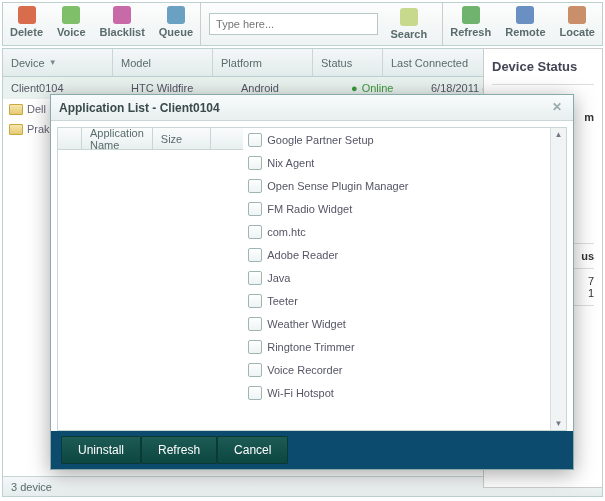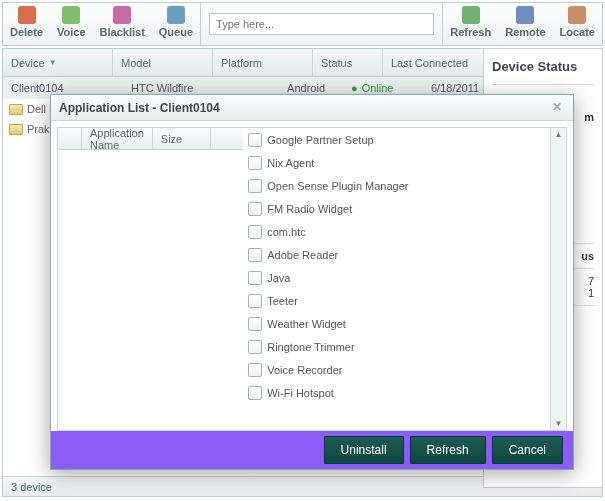--- a/index.html
+++ b/index.html
@@ -58,21 +58,21 @@
   .grid-header {
     display:flex;
     background: linear-gradient(#f4f7f7,#e2ebeb);
     border:1px solid #bcd0d0;
     margin: 0 2px;
     height: 29px;
     align-items:center;
     color:#5a6b6b;
   }
   .grid-header > div { padding:0 8px; border-right:1px solid #c8d6d6; height:100%; display:flex; align-items:center; }
-  .col-device{width:110px;} .col-model{width:100px;} .col-platform{width:100px;text-align:right;}
+  .col-device{width:110px;} .col-model{width:100px;} .col-platform{width:100px;}
   .col-status{width:70px;} .col-last{flex:1;}
   .dd-arrow{ margin-left:4px; font-size:8px; color:#7a8a8a;}
 
   
   .grid-body { margin:0 2px; border:1px solid #bcd0d0; border-top:none; height: 420px; position:relative; background:#fff;}
   .grid-row { display:flex; height:22px; align-items:center; color:#556;gap:10px; }
   .grid-row.sel { background:#e9f2ee; }
   .grid-row > div { padding:0 8px; overflow:hidden; white-space:nowrap; }
   .status-online{ color:#3a9a3a; }
   .status-online::before{content:"●"; color:#3a9a3a; margin-right:4px;}
@@ -137,22 +137,22 @@
   .app-row{ display:flex; align-items:center; height:23px; }
   .app-row .chk{
     width:14px; height:14px; border:1px solid #9fb4b4; margin:0 5px;
     background:linear-gradient(#fff,#eef3f3); border-radius:2px;
   }
   .app-row .name{ color:#556; }
   .app-body-wrap{ display:flex; flex:1; overflow:hidden;}
   .app-rows-inner{flex:1; overflow:hidden;}
 
   .modal-footer{
-    height:38px; display:flex; align-items:center; justify-content:flex-end;
-    gap:6px; padding:0 10px; background:#8b5cf6;
+    height:38px; display:flex; align-items:center; justify-content:flex-start;
+    padding:0 10px; background:#0c4a6e;
   }
   .btn{
     background:linear-gradient(#1e5b54,#0c4741);
     color:#fff; border:1px solid #0a3a35;
     padding:6px 16px; font-size:12px; cursor:pointer;
     border-radius:1px;
   }
 </style>
 </head>
 <body>
@@ -171,20 +171,24 @@
         <div class="ticon" style="background: rgb(201, 106, 168);"></div>
         <span>Blacklist</span>
       </div>
       <div class="toolbar-btn">
         <div class="ticon" style="background: rgb(106, 160, 194);"></div>
         <span>Queue</span>
       </div>
     </div>
   <div class="toolbar-mid">
     <input class="search-field" placeholder="Type here..." style="">
+    <div class="toolbar-btn">
+      <div class="ticon" style="background:#c7d98d;"></div>
+      <span>Search</span>
+    </div>
   </div>
   <div class="toolbar-right" id="tb-right">
       <div class="toolbar-btn">
         <div class="ticon" style="background: rgb(111, 179, 111);"></div>
         <span>Refresh</span>
       </div>
       <div class="toolbar-btn">
         <div class="ticon" style="background: rgb(106, 143, 194);"></div>
         <span>Remote</span>
       </div>

